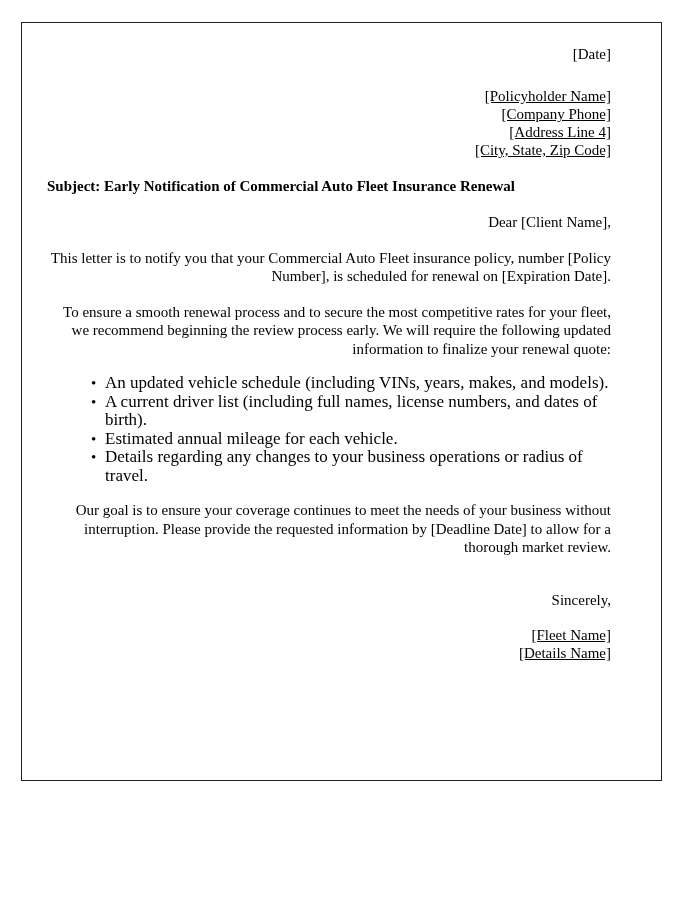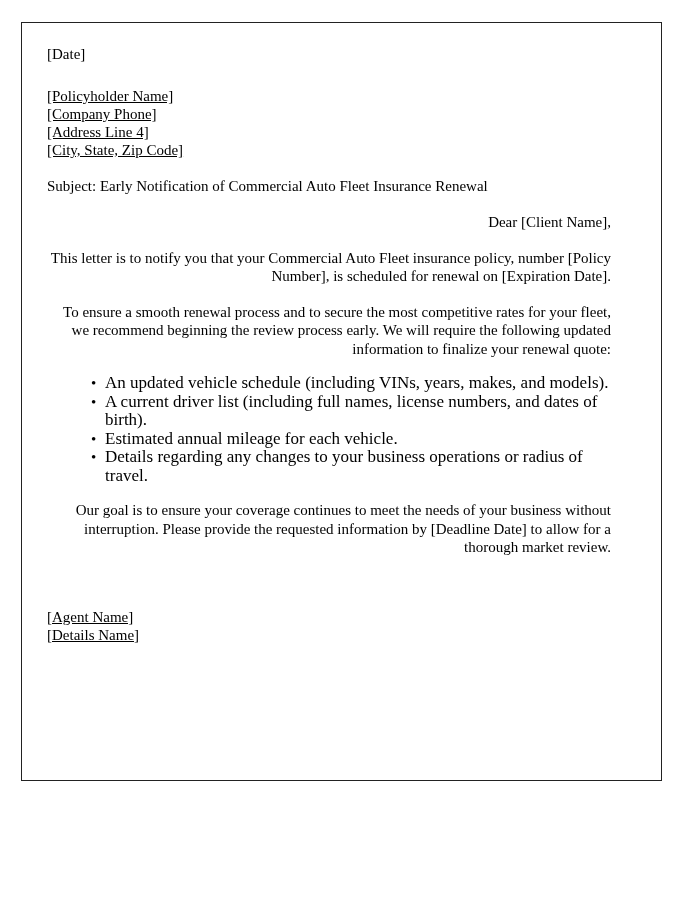--- a/index.html
+++ b/index.html
@@ -31,20 +31,21 @@
     left: 25px;
     top: 22px;
     right: 30px;
     width: 564px;
   }
 
   .line {
     font-size: 15px;
     line-height: 18px;
     white-space: nowrap;
+    text-align: right;
   }
 
   .para {
     font-size: 15px;
     line-height: 18.5px;
     margin: 0;
     text-align: right;
   }
 
   .block {
@@ -55,21 +56,21 @@
   .gap-date     { height: 24px; }
   .gap-addr     { height: 18px; }
   .gap-subject  { height: 18px; }
   .gap-std      { height: 17px; }
   .gap-list     { height: 16px; }
   .gap-sig      { height: 17px; }
 
   .subject-line {
     font-size: 15px;
     line-height: 18px;
-    font-weight: normal;
+    font-weight: bold;
     white-space: nowrap;
   }
 
   ul.requirements {
     margin: 0;
     padding: 0 0 0 44px;
     list-style: none;
   }
   ul.requirements li {
     font-size: 17px;
@@ -130,22 +131,23 @@
 
     <div class="gap-list"></div>
 
     <p class="para">Our goal is to ensure your coverage continues to meet the needs of your business without interruption. Please provide the requested information by [Deadline Date] to allow for a thorough market review.</p>
 
     <div class="gap-std"></div>
 
 
     <div class="gap-std"></div>
 
+    <p class="para">Sincerely,</p>
 
     <div class="gap-sig"></div>
 
     <div class="block">
-      <div class="line">[Agent Name]</div>
+      <div class="line">[Fleet Name]</div>
       <div class="line">[Details Name]</div>
     </div>
 
   </div>
 </div>
 
 </body></html>

